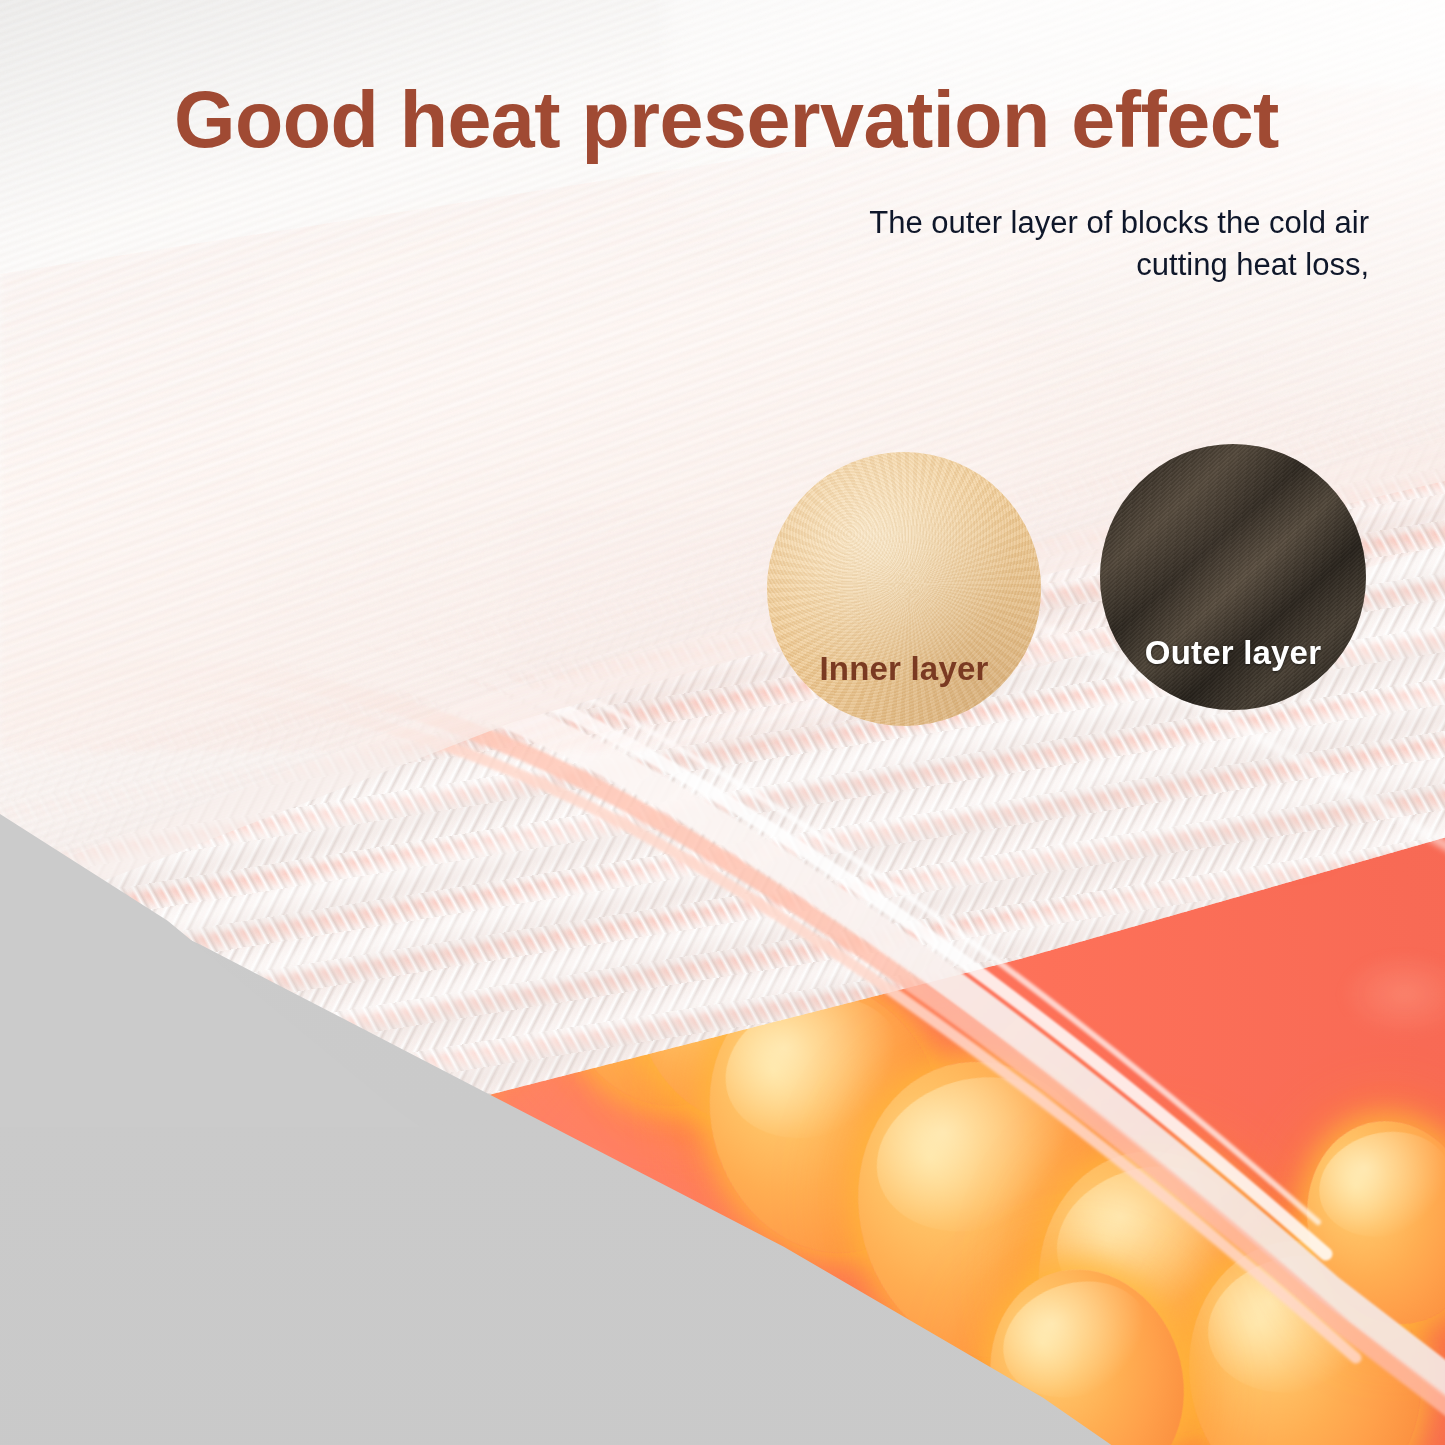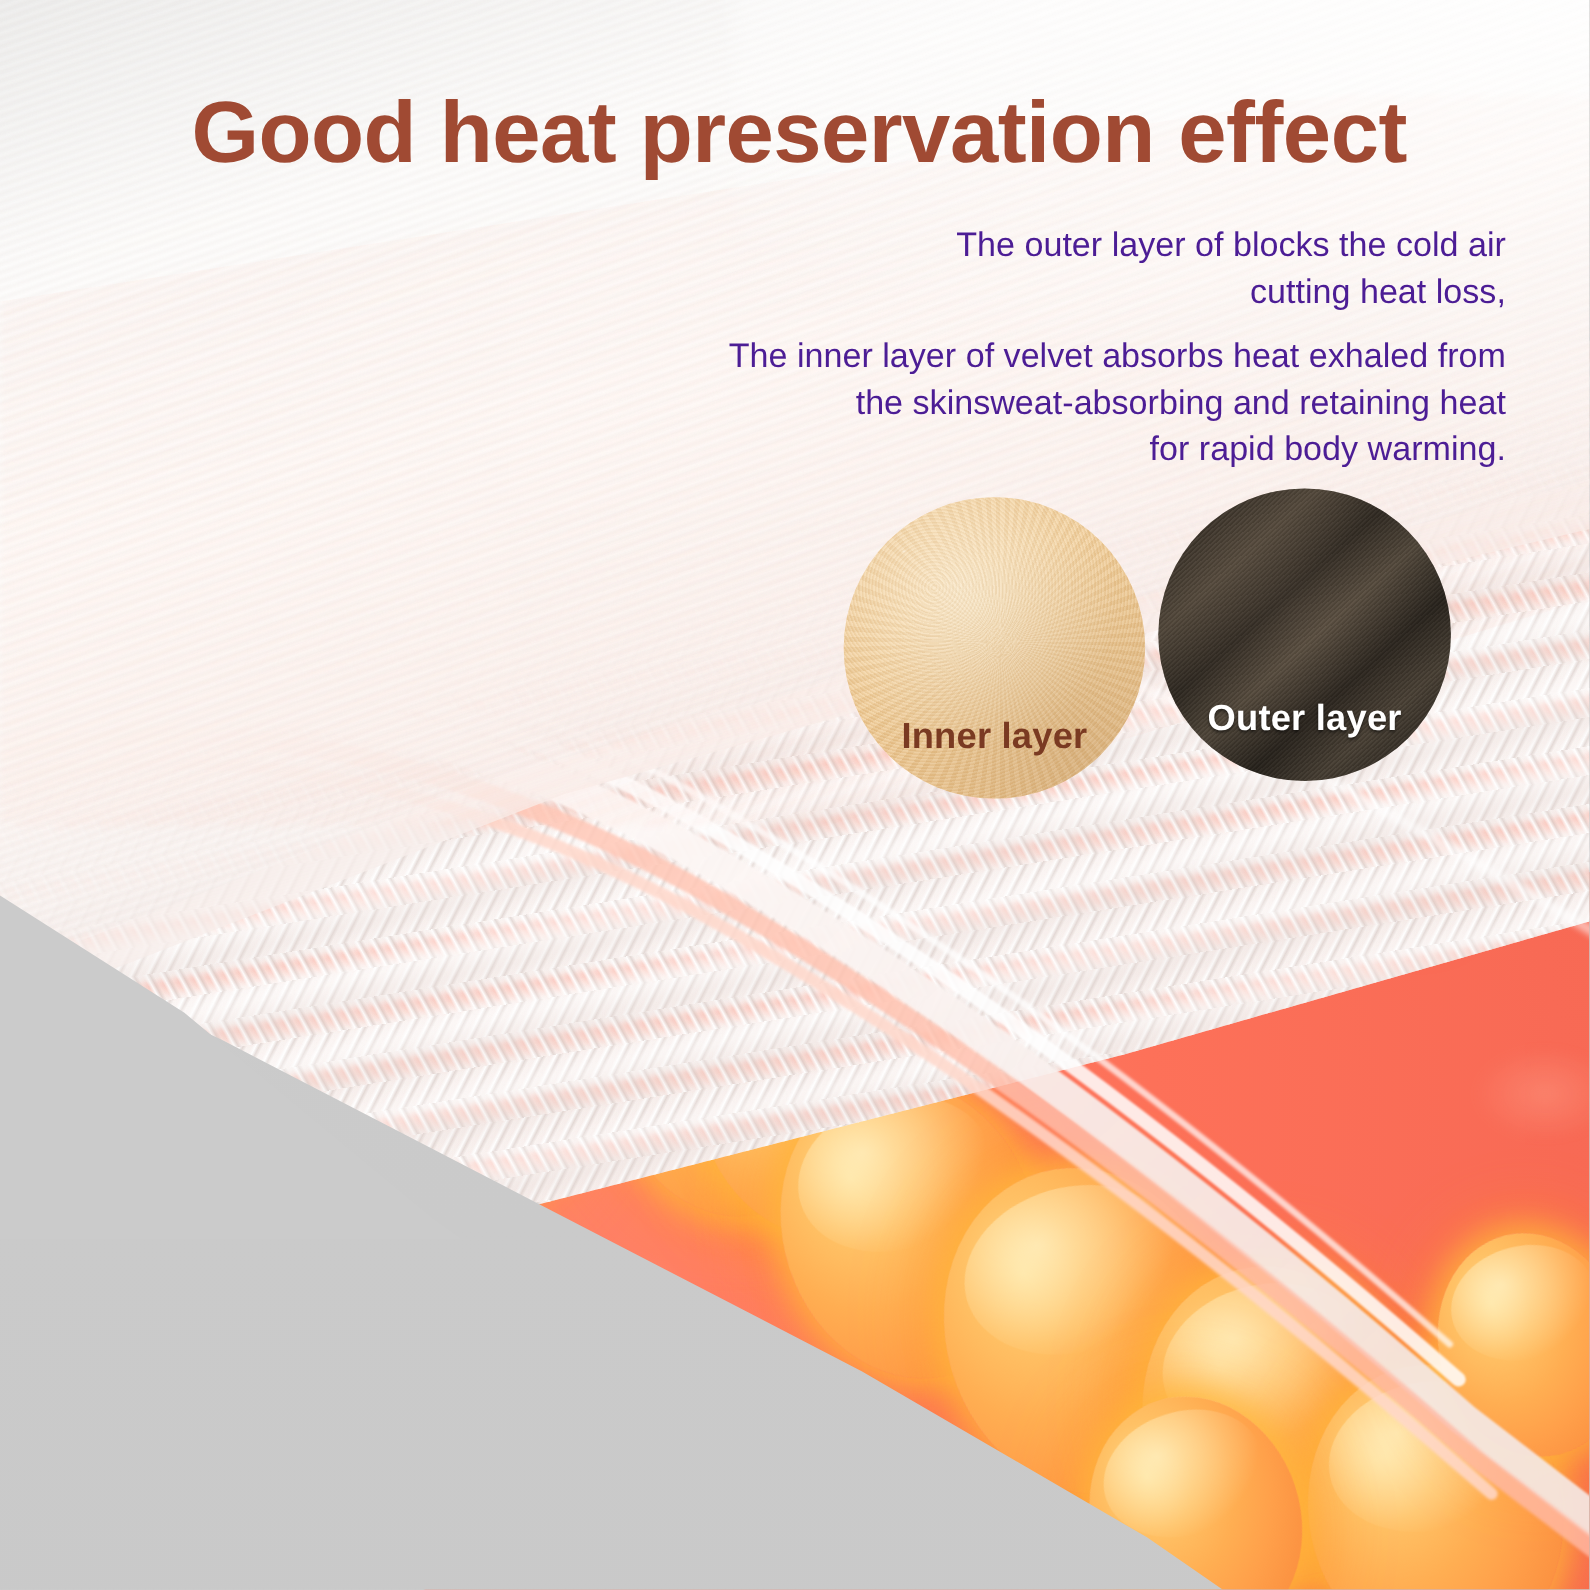--- a/index.html
+++ b/index.html
@@ -289,21 +289,21 @@
     letter-spacing: -0.5px;
     color: #a04a33;
     line-height: 1.0;
     white-space: nowrap;
   }
 
   .para {
     position: absolute;
     right: 76px;
     text-align: right;
-    color: #4c1d95;
+    color: #0f172a;
     font-size: 31px;
     line-height: 1.36;
     white-space: pre-line;
   }
   .para-1 { top: 202px; width: 700px; }
   .para-2 { top: 303px; width: 830px; }
 
   
   .swatch {
     position: absolute;
@@ -342,21 +342,21 @@
   }
   .swatch-inner .shade {
     position: absolute;
     inset: 0;
     background: radial-gradient(circle at 38% 30%, rgba(255,255,255,0.35), rgba(255,255,255,0) 58%),
                 radial-gradient(circle at 76% 84%, rgba(170,126,78,0.28), rgba(170,126,78,0) 62%);
   }
   .swatch-inner .swatch-label { color: #7a3a22; }
 
   .swatch-outer {
-    left: 1053px;
+    left: 1100px;
     top: 444px;
     width: 266px;
     height: 266px;
     background: radial-gradient(circle at 46% 40%, #55493c 0%, #4a4034 42%, #3e362c 74%, #332c23 100%);
   }
   .swatch-outer .tex {
     position: absolute;
     inset: 0;
     background:
       repeating-linear-gradient(138deg,
@@ -460,23 +460,20 @@
 
     <div class="bottom-cut"></div>
     <div class="left-cut"></div>
   </div>
 
   <div class="headline">Good heat preservation effect</div>
 
   <div class="para para-1">The outer layer of blocks the cold air
 cutting heat loss,</div>
 
-  <div class="para para-2">The inner layer  of velvet absorbs heat exhaled from
-the skinsweat-absorbing and retaining heat
-for rapid body warming.</div>
 
   <div class="swatch swatch-inner">
     <div class="tex"></div>
     <div class="shade"></div>
     <div class="swatch-label">Inner layer</div>
   </div>
 
   <div class="swatch swatch-outer">
     <div class="tex"></div>
     <div class="shade"></div>

